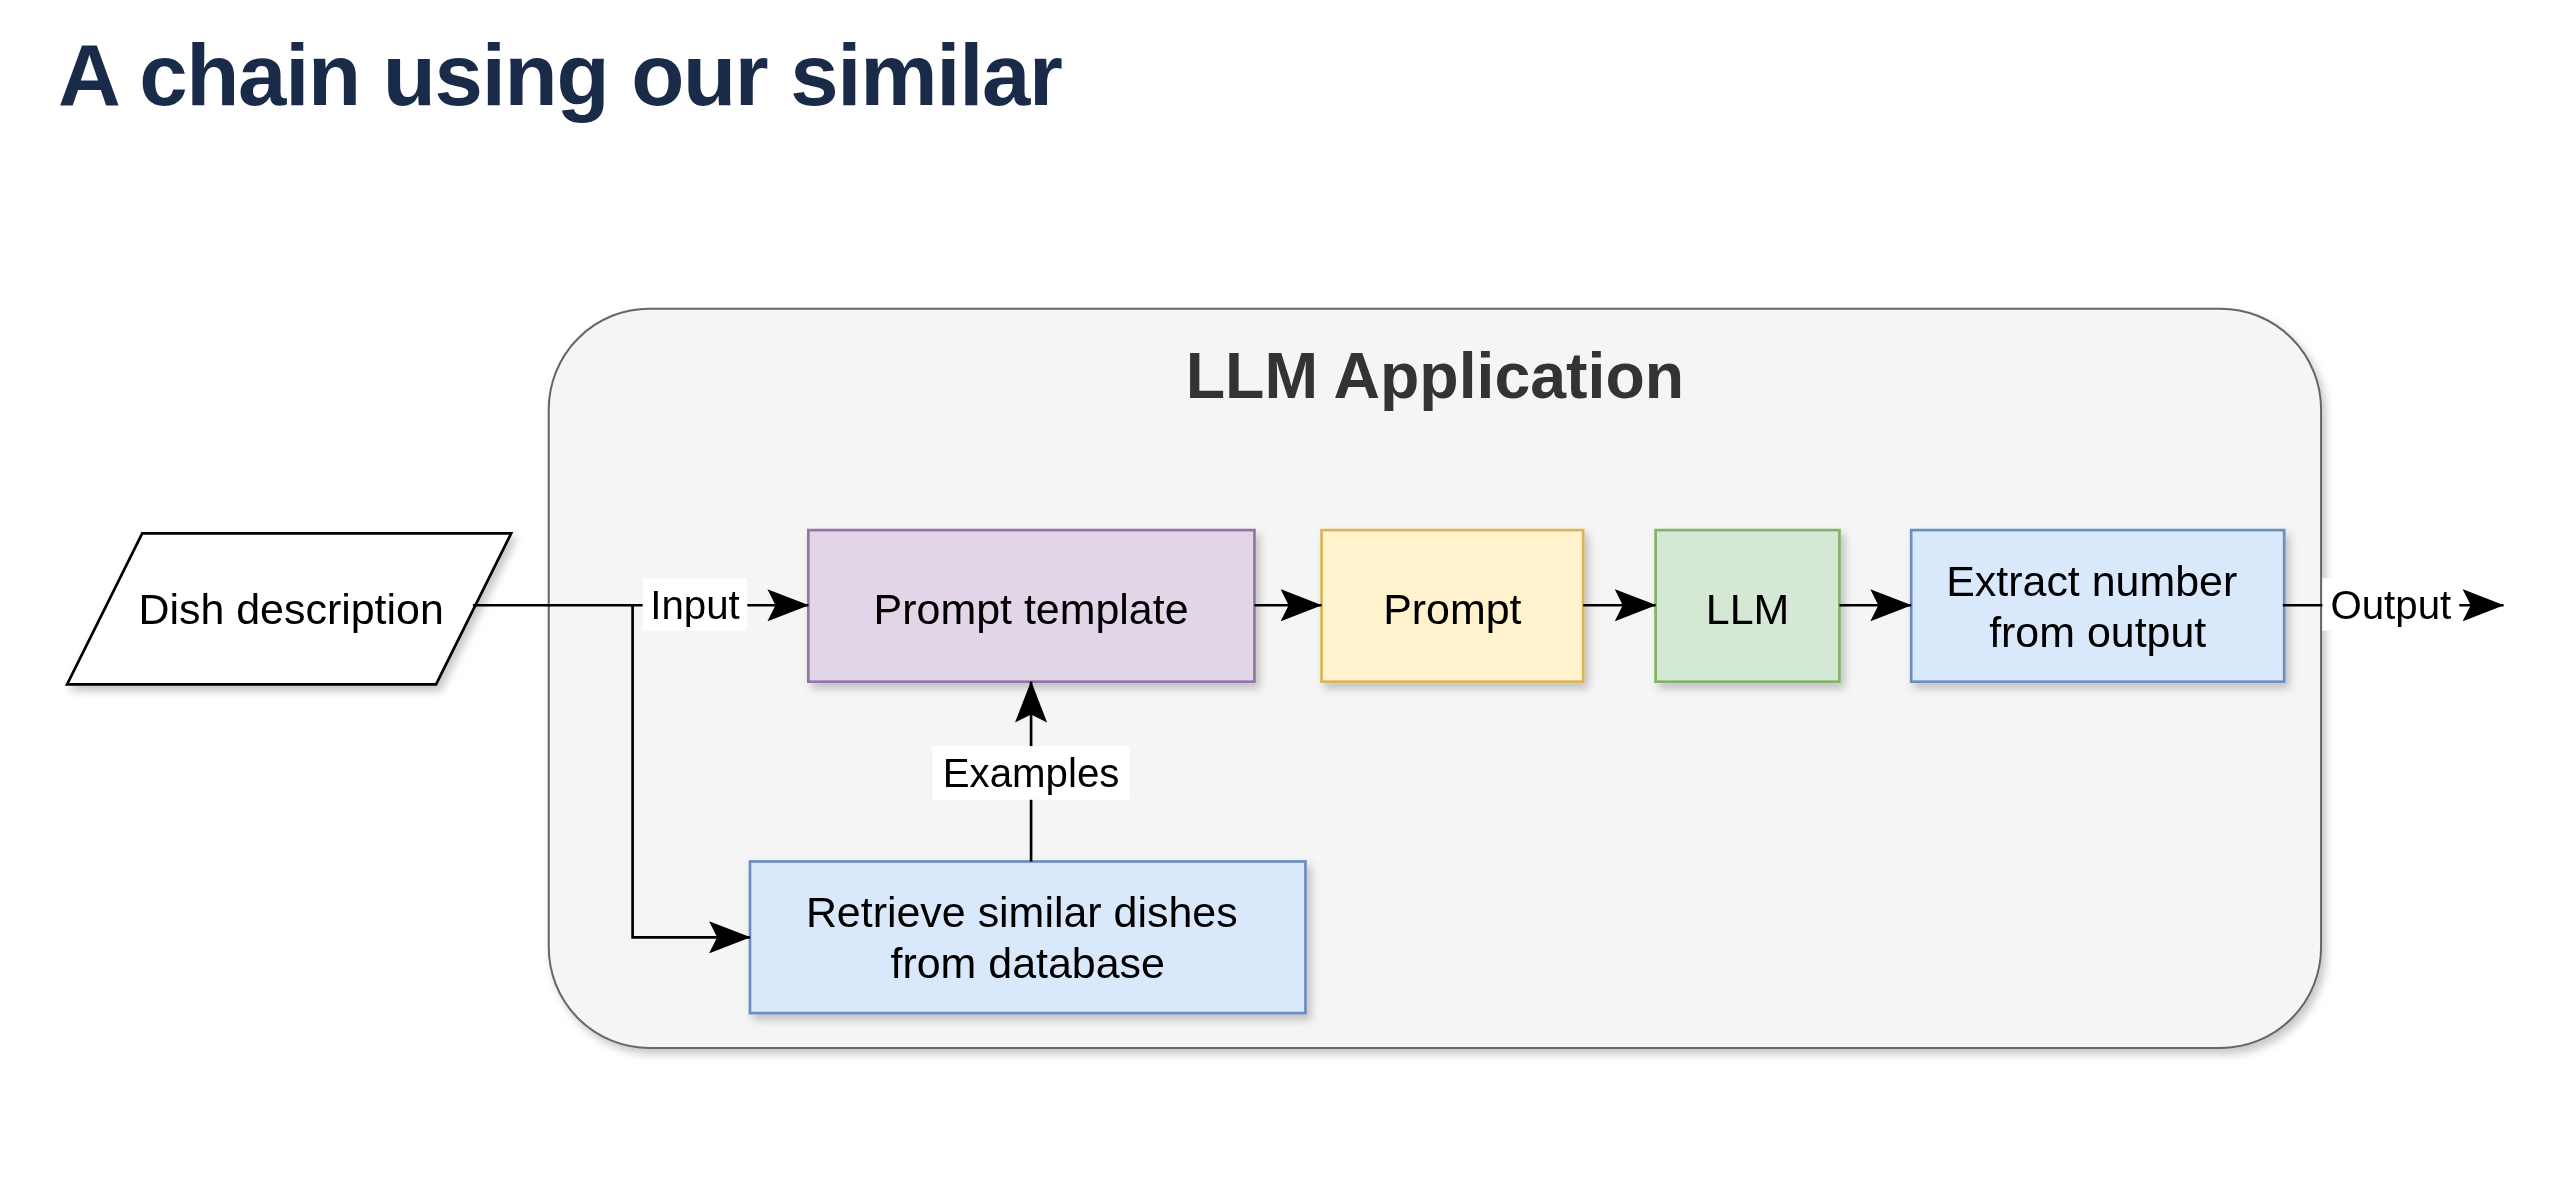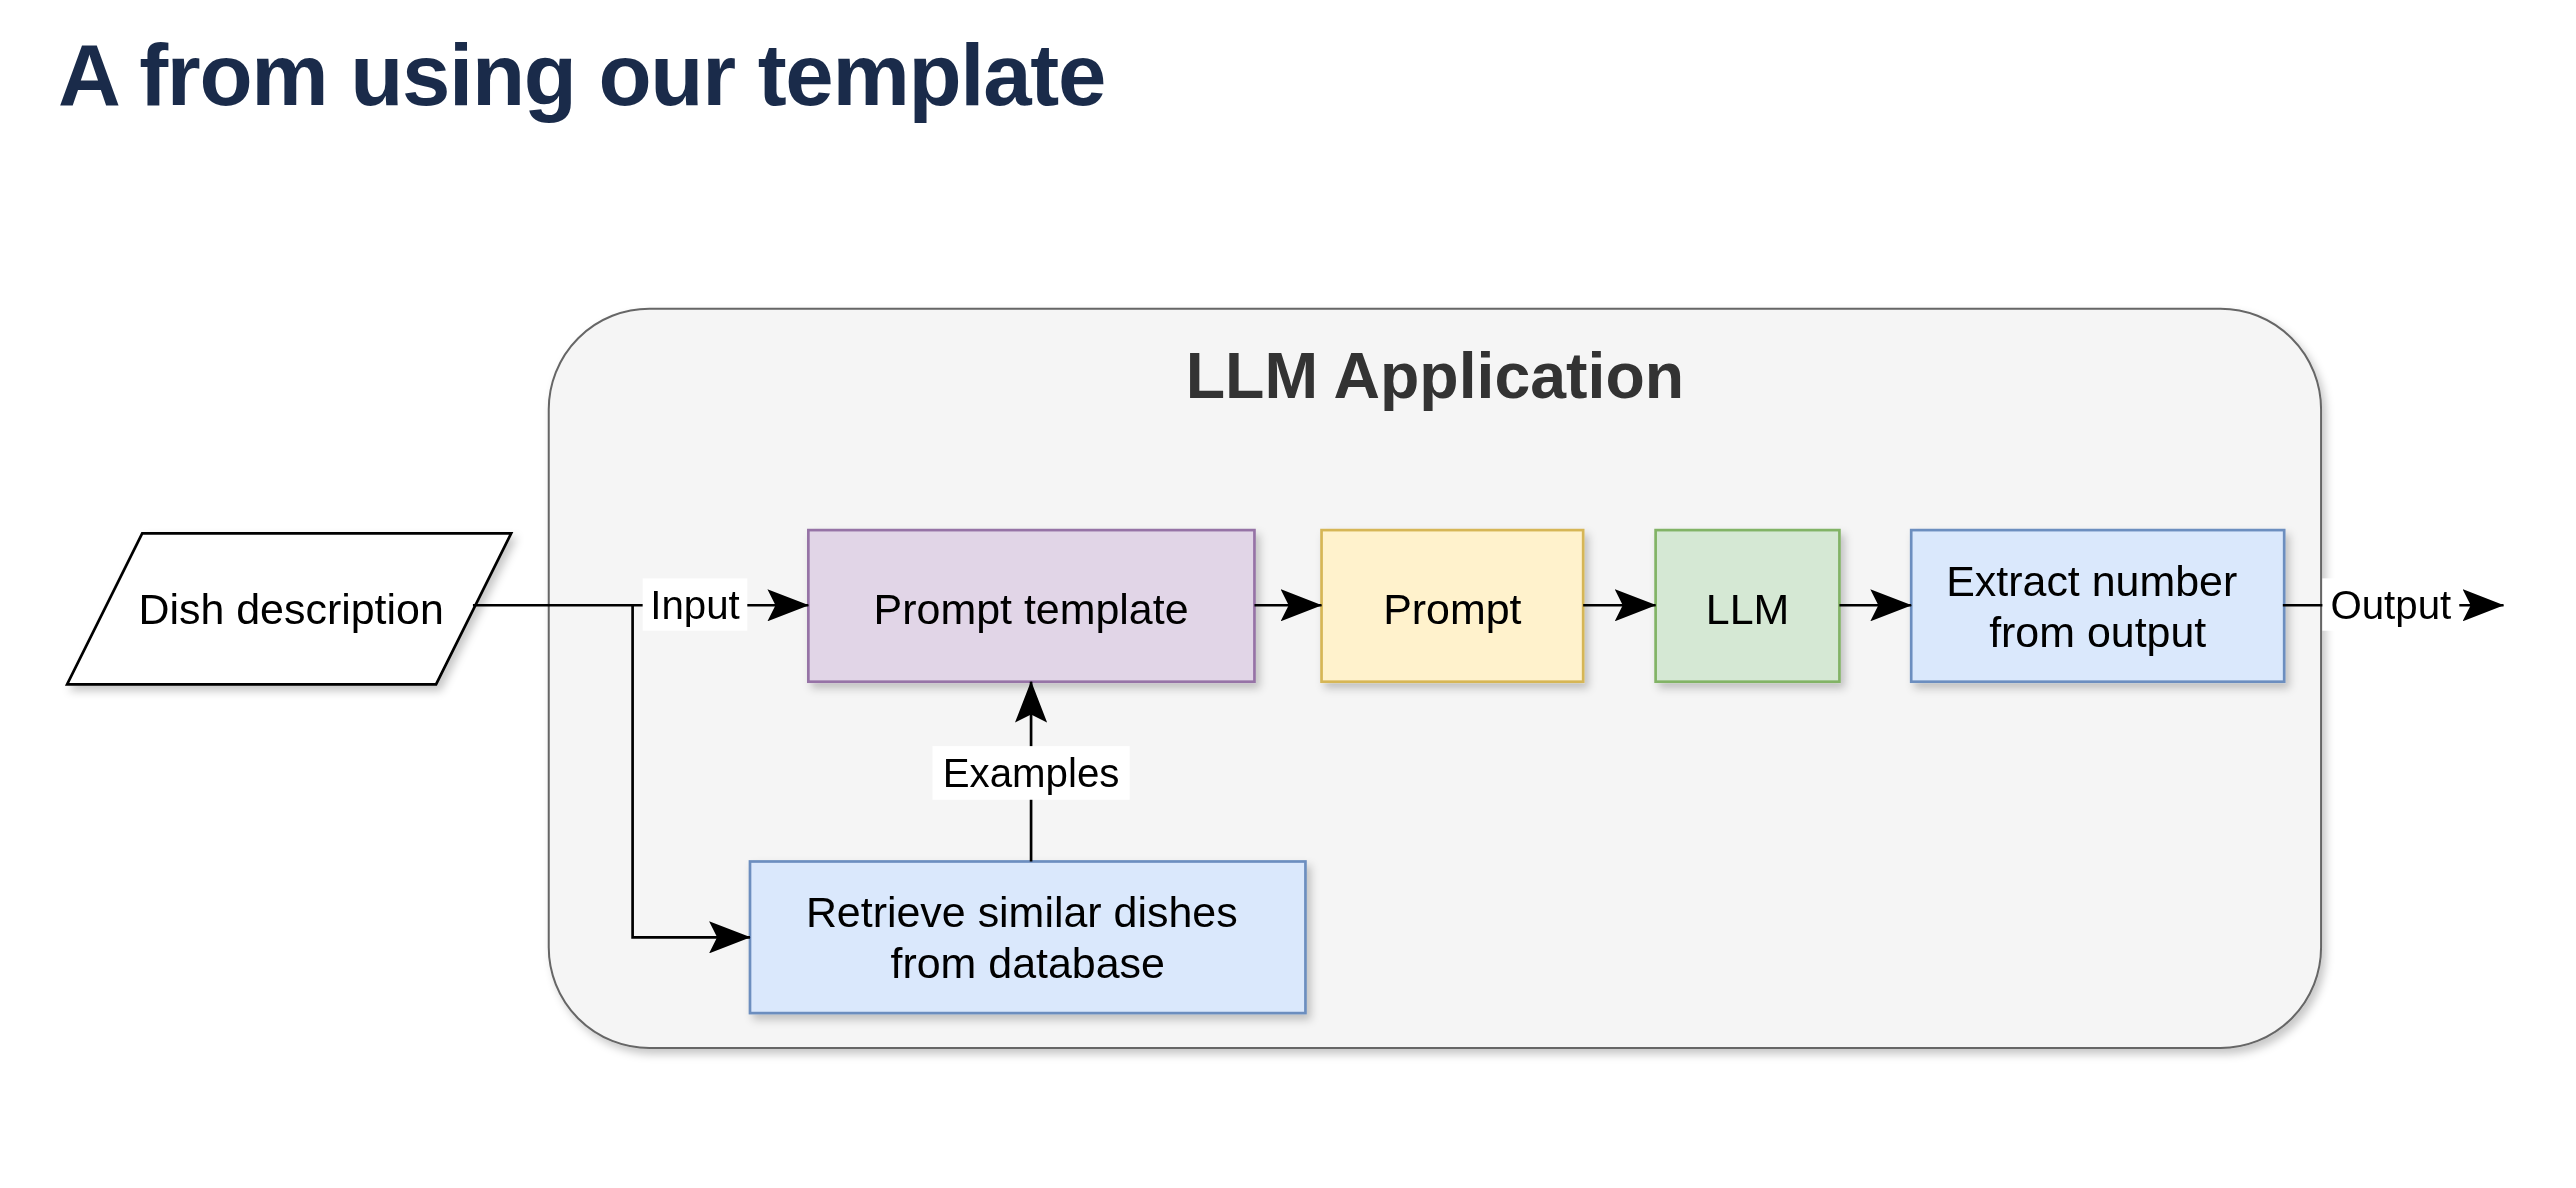--- a/index.html
+++ b/index.html
@@ -35,21 +35,21 @@
   .node-label { font-size: 64px; }
   .edge-label { font-size: 60px; }
   .container-label { font-size: 96px; font-weight: 700; }
   .edge-path { fill: none; stroke-width: 4px; }
 </style>
 </head>
 <body>
 
 <div class="page">
 
-  <h1 class="page-title">A from using our template</h1>
+  <h1 class="page-title">A chain using our similar</h1>
 
   <svg class="diagram" viewBox="0 0 3840 1772" width="2576" height="1189" xmlns="http://www.w3.org/2000/svg">
 
     <defs>
       <marker id="arrowhead" markerUnits="userSpaceOnUse" markerWidth="62" markerHeight="48" refX="61" refY="24" orient="auto">
         <path d="M0,0 L62,24 L0,48 L12,24 Z" fill="#000000"></path>
       </marker>
       <filter id="shadow" x="-20%" y="-20%" width="140%" height="140%">
         <feDropShadow dx="6" dy="8" stdDeviation="6" flood-opacity="0.22"></feDropShadow>
       </filter>

